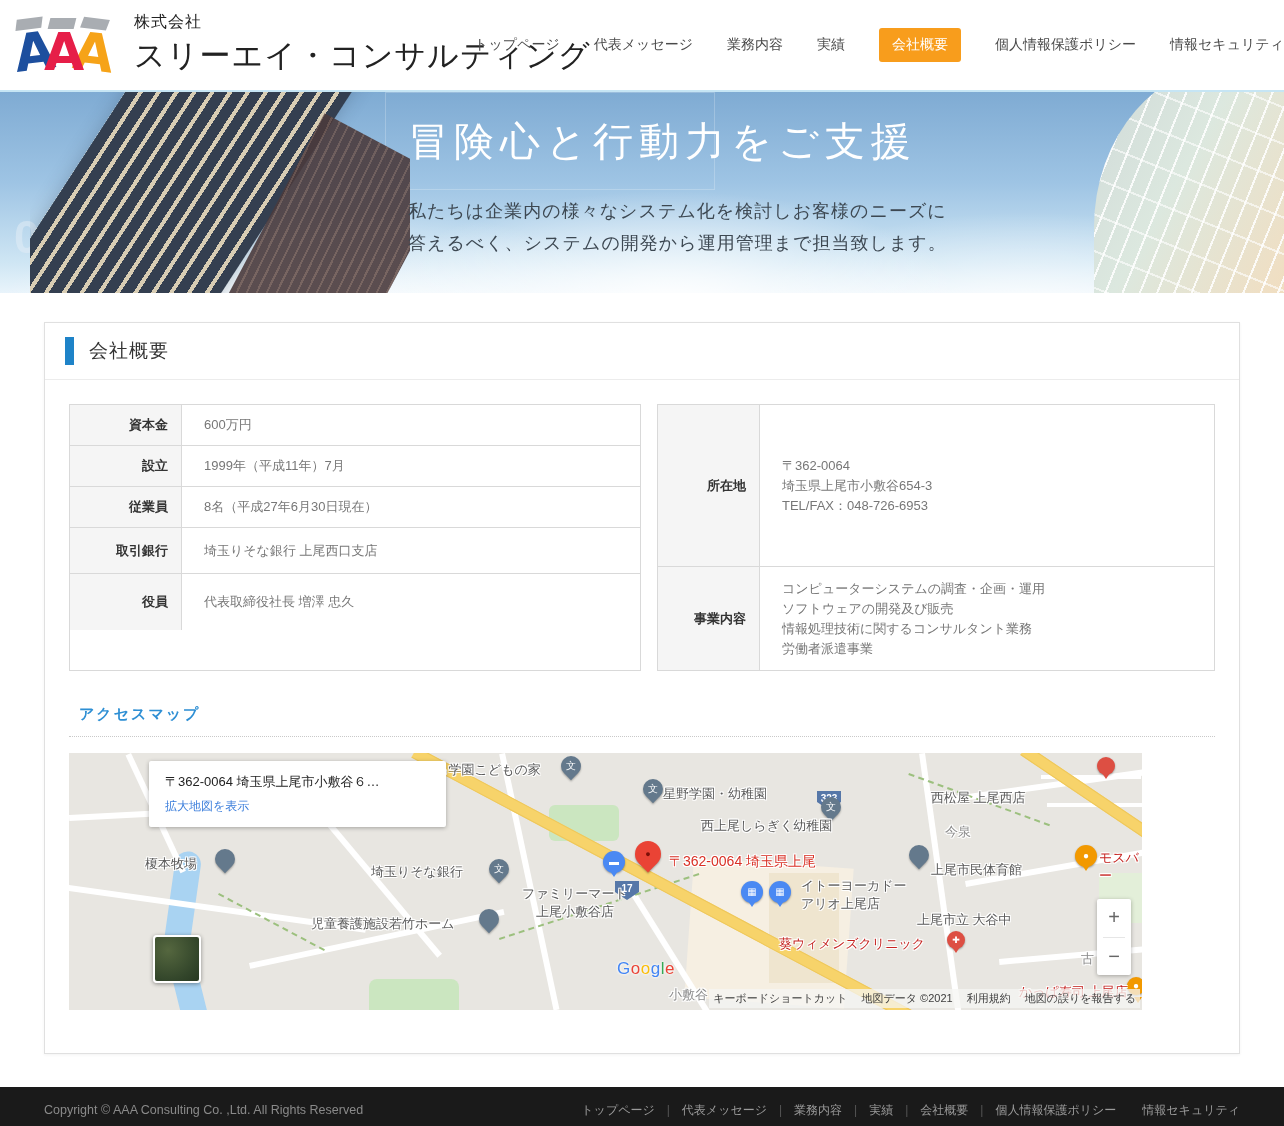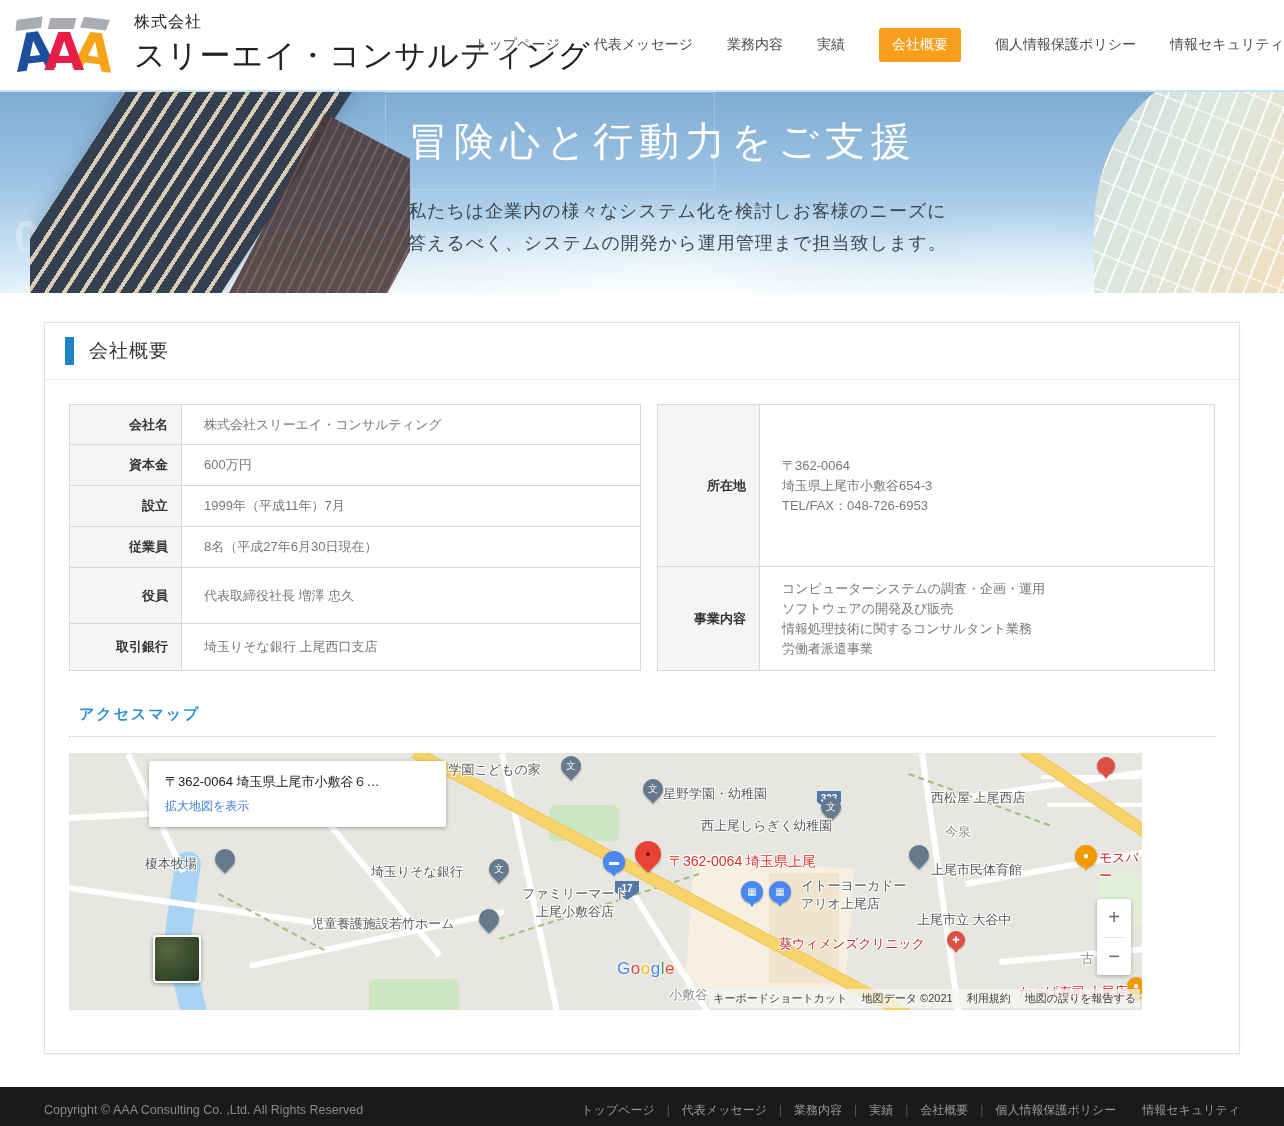--- a/index.html
+++ b/index.html
@@ -179,43 +179,39 @@
 
 <div class="card">
   <div class="card-title-row">
     <div class="accent-bar"></div>
     <div class="card-title">会社概要</div>
   </div>
   <div class="card-body">
 
     <div class="tables">
       <div class="tbl tbl-left">
-        <div class="tbl-row rh40">
-          <div class="cell-label">会社名</div>
-          <div class="cell-value">株式会社スリーエイ・コンサルティング</div>
-        </div>
         <div class="tbl-row rh41">
           <div class="cell-label">資本金</div>
           <div class="cell-value">600万円</div>
         </div>
         <div class="tbl-row rh41">
           <div class="cell-label">設立</div>
           <div class="cell-value">1999年（平成11年）7月</div>
         </div>
         <div class="tbl-row rh41">
           <div class="cell-label">従業員</div>
           <div class="cell-value">8名（平成27年6月30日現在）</div>
         </div>
+        <div class="tbl-row rh46">
+          <div class="cell-label">取引銀行</div>
+          <div class="cell-value">埼玉りそな銀行 上尾西口支店</div>
+        </div>
         <div class="tbl-row rh56">
           <div class="cell-label">役員</div>
           <div class="cell-value">代表取締役社長 増澤 忠久</div>
-        </div>
-        <div class="tbl-row rh46">
-          <div class="cell-label">取引銀行</div>
-          <div class="cell-value">埼玉りそな銀行 上尾西口支店</div>
         </div>
       </div>
 
       <div class="tbl tbl-right">
         <div class="tbl-row rh162">
           <div class="cell-label">所在地</div>
           <div class="cell-value">〒362-0064
 埼玉県上尾市小敷谷654-3
 TEL/FAX：048-726-6953</div>
         </div>

